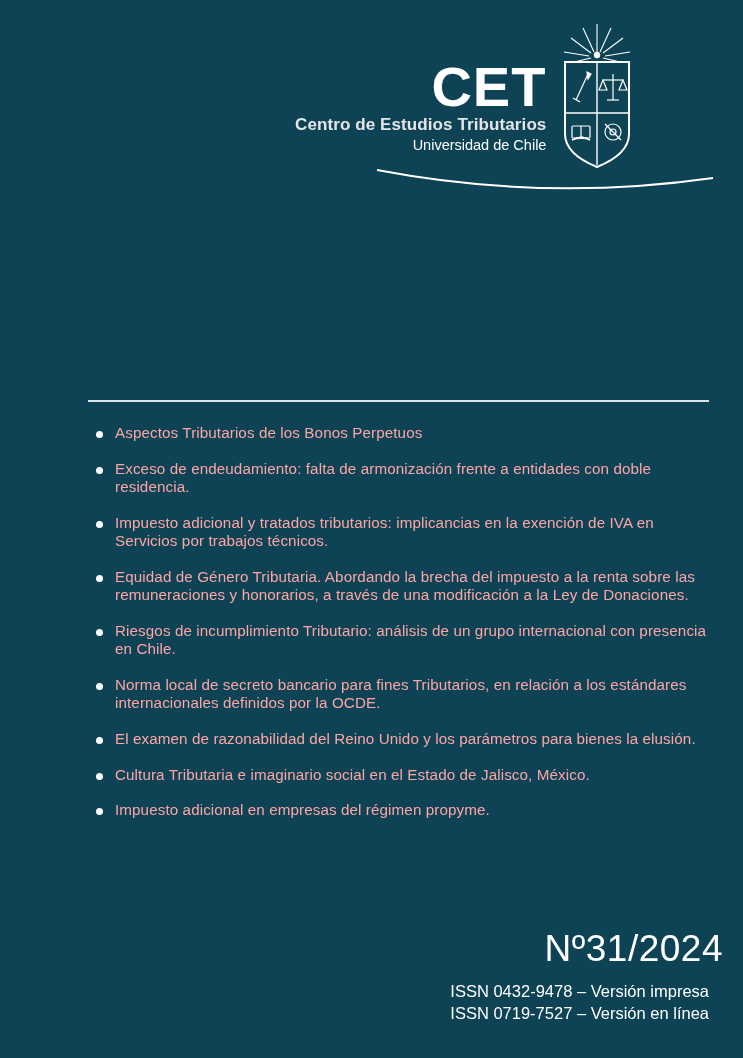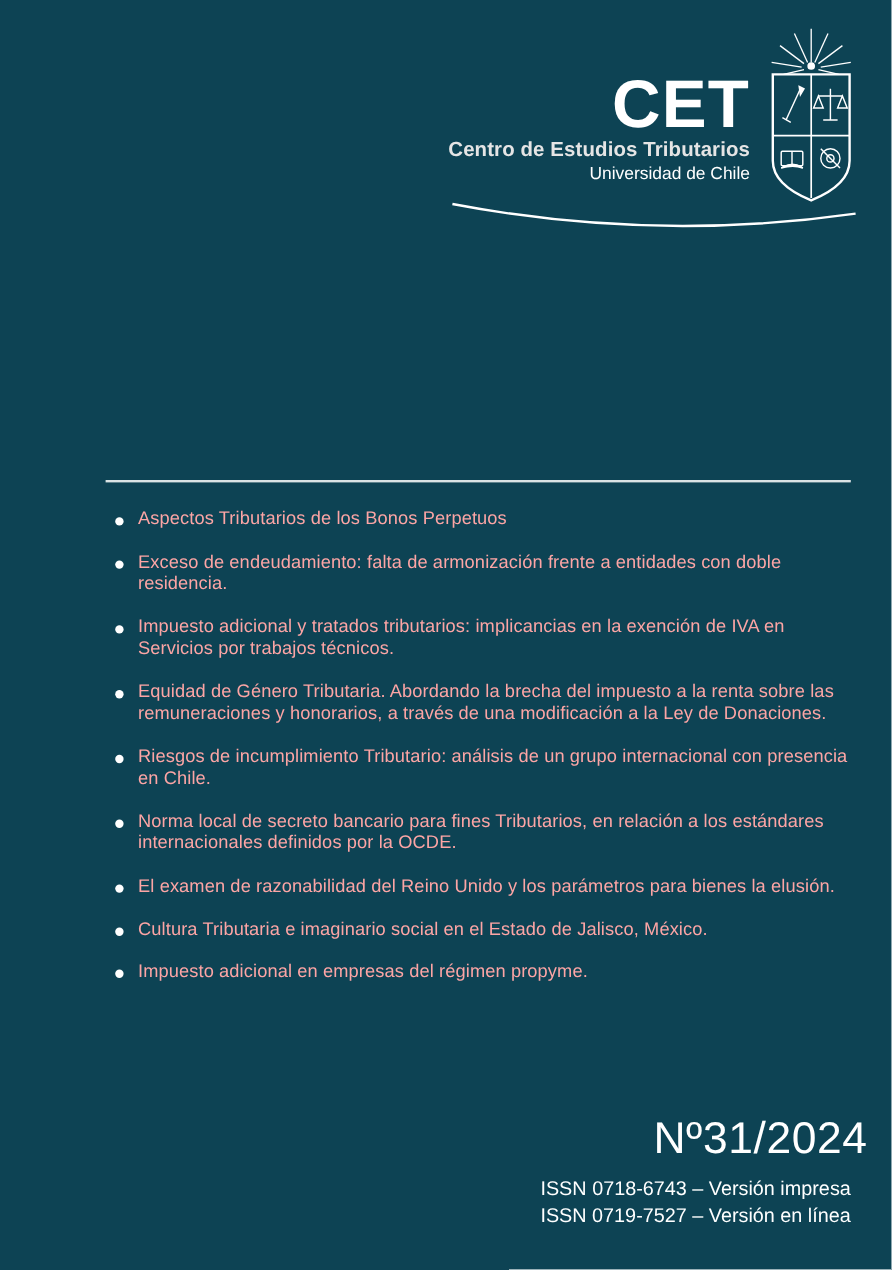--- a/index.html
+++ b/index.html
@@ -19,21 +19,20 @@
 
   
   .header {
     position: absolute;
     top: 22px;
     right: 28px;
     width: 420px;
     display: flex;
     flex-direction: row;
     align-items: flex-start;
-    justify-content: flex-end;
   }
   .logo-text {
     text-align: right;
     padding-right: 12px;
     padding-top: 38px;
   }
   .logo-cet {
     font-size: 56px;
     font-weight: bold;
     letter-spacing: 1px;
@@ -249,17 +248,17 @@
       <span class="article-text">Cultura Tributaria e imaginario social en el Estado de Jalisco, México.</span>
     </div>
     <div class="article">
       <span class="bullet"></span>
       <span class="article-text">Impuesto adicional en empresas del régimen propyme.</span>
     </div>
   </div>
 
   <div class="issue">Nº31/2024</div>
   <div class="issn">
-    <div>ISSN 0718-6743 – Versión impresa</div>
+    <div>ISSN 0432-9478 – Versión impresa</div>
     <div>ISSN 0719-7527 – Versión en línea</div>
   </div>
 
 </div>
 
 </body></html>

